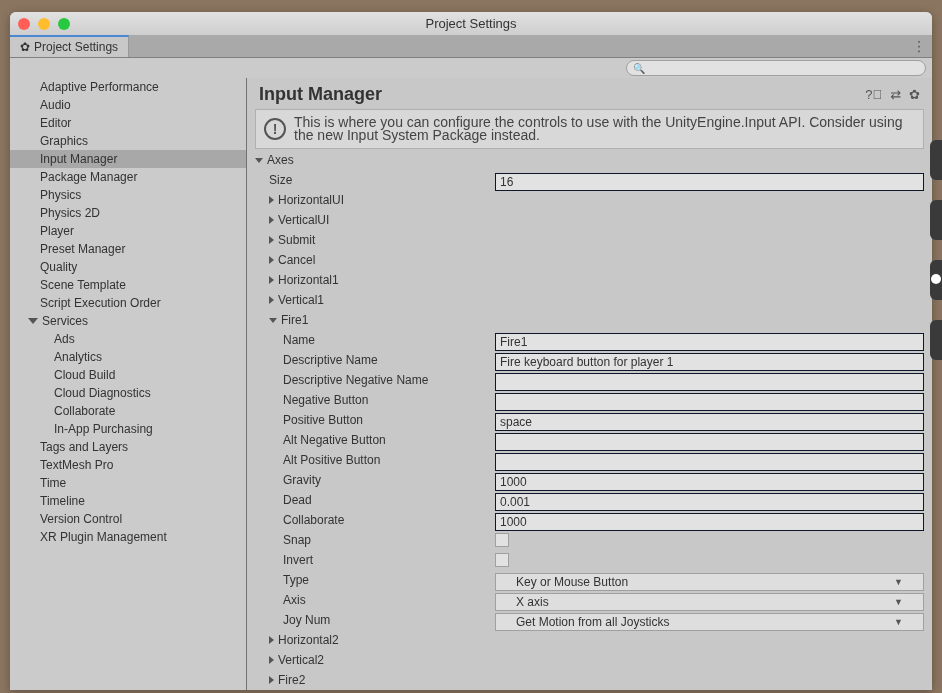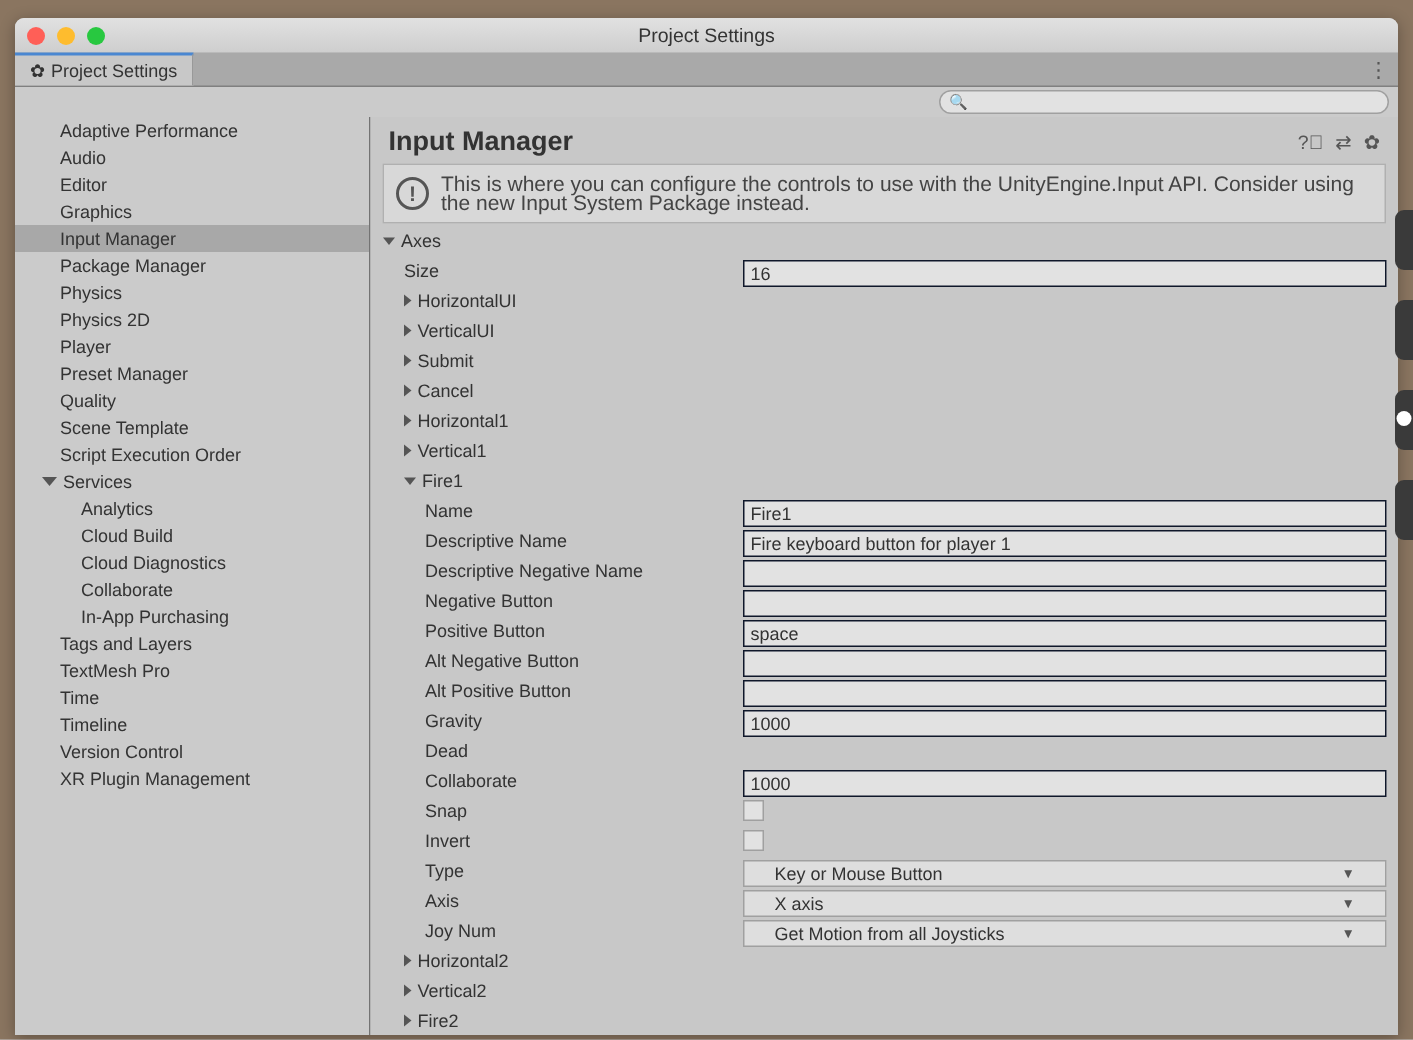--- a/index.html
+++ b/index.html
@@ -155,20 +155,21 @@
         <div class="sb-item selected">Input Manager</div>
         <div class="sb-item">Package Manager</div>
         <div class="sb-item">Physics</div>
         <div class="sb-item">Physics 2D</div>
         <div class="sb-item">Player</div>
         <div class="sb-item">Preset Manager</div>
         <div class="sb-item">Quality</div>
         <div class="sb-item">Scene Template</div>
         <div class="sb-item">Script Execution Order</div>
         <div class="sb-foldout"><span class="fold-tri"></span>Services</div>
+        <div class="sb-item sb-child">Ads</div>
         <div class="sb-item sb-child">Analytics</div>
         <div class="sb-item sb-child">Cloud Build</div>
         <div class="sb-item sb-child">Cloud Diagnostics</div>
         <div class="sb-item sb-child">Collaborate</div>
         <div class="sb-item sb-child">In-App Purchasing</div>
         <div class="sb-item">Tags and Layers</div>
         <div class="sb-item">TextMesh Pro</div>
         <div class="sb-item">Time</div>
         <div class="sb-item">Timeline</div>
         <div class="sb-item">Version Control</div>
@@ -290,20 +291,21 @@
           <div class="row">
             <div class="label indent-2">
               <span>Gravity</span>
             </div>
             <div class="field"><input type="text" value="1000" style=""></div>
           </div>
           <div class="row">
             <div class="label indent-2">
               <span>Dead</span>
             </div>
+            <div class="field"><input type="text" value="0.001" style=""></div>
           </div>
           <div class="row">
             <div class="label indent-2">
               <span>Collaborate</span>
             </div>
             <div class="field"><input type="text" value="1000" style=""></div>
           </div>
           <div class="row">
             <div class="label indent-2">
               <span>Snap</span>

